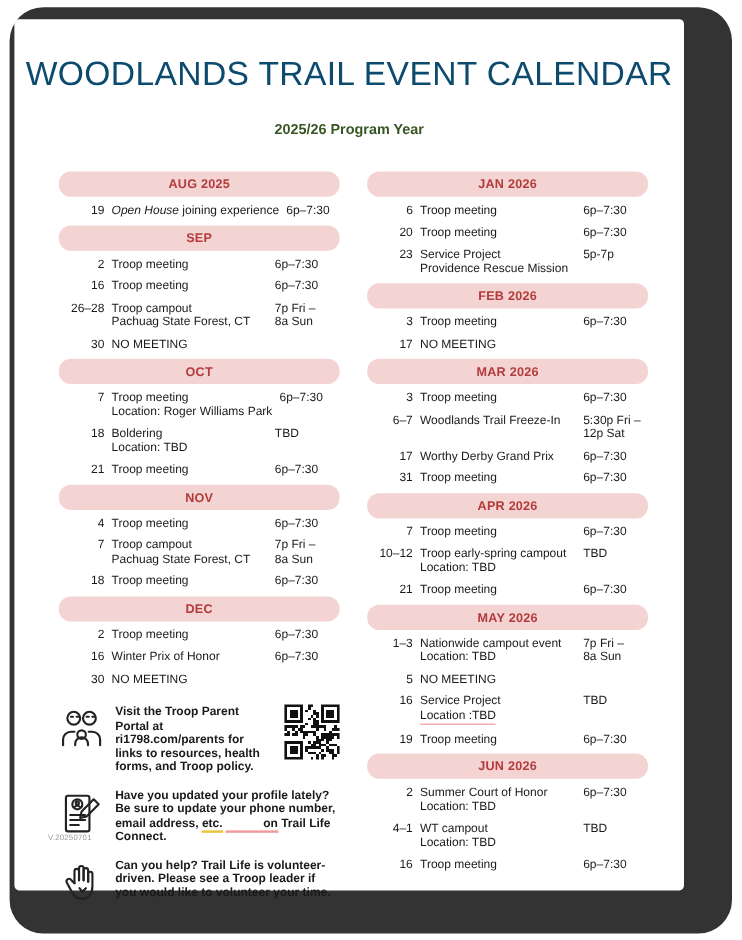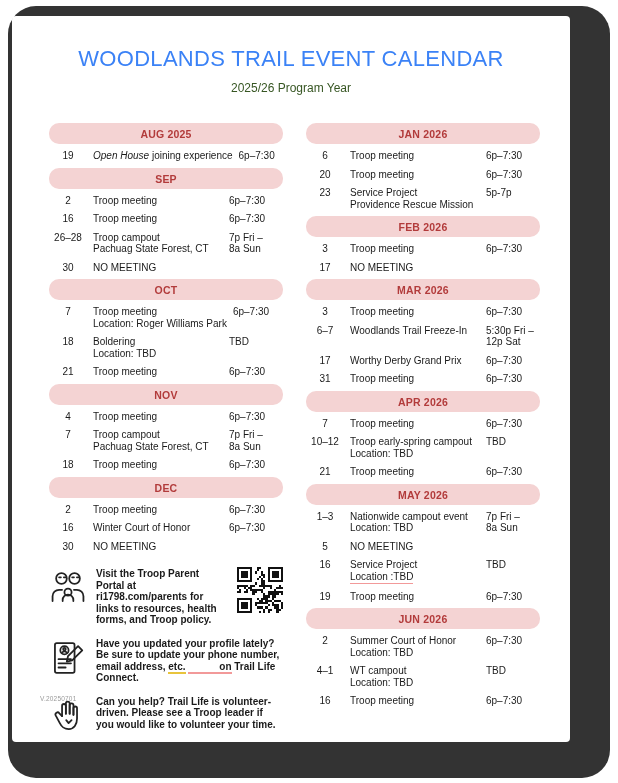--- a/index.html
+++ b/index.html
@@ -9,40 +9,40 @@
   }
   .frame{
     position:absolute;left:8px;top:6px;width:602px;height:772px;
     background:#333333;border-radius:28px;
   }
   .page{
     position:absolute;left:12px;top:16px;width:558px;height:726px;
     background:#ffffff;border-radius:4px;
   }
   .page-title{
-    margin:30px 8px 0;text-align:center;font-size:22px;font-weight:400;
-    color:#3b82f6;letter-spacing:.3px;white-space:nowrap;
+    margin:30px 8px 0;text-align:center;font-size:28px;font-weight:400;
+    color:#0c4a6e;letter-spacing:.3px;white-space:nowrap;
   }
   .page-subtitle{
-    text-align:center;font-size:12px;font-weight:normal;margin-top:9px;
+    text-align:center;font-size:12px;font-weight:bold;margin-top:23px;
     color:var(--subtitle-color,#375623);
   }
   .columns{display:flex;gap:23px;margin:28px 30px 0 37px;}
   .col{flex:1;min-width:0;}
   .month-header{
     background:var(--hdr-bg,#f4d3d3);color:var(--hdr-tx,#b23b3b);
     font-weight:bold;font-size:10.5px;text-align:center;
     padding:5px 0 4px;margin:3px 0 2px;letter-spacing:.2px;border-radius:10px;
   }
   .sections > .month-header:first-child{margin-top:0;}
   .event-row{
     display:grid;grid-template-columns:38px 1fr 54px;column-gap:6px;
     padding:4px 0 3px;font-size:10px;line-height:11.5px;color:#1a1a1a;
   }
-  .ev-date{text-align:center;}
+  .ev-date{text-align:right;}
   .ev-desc div{white-space:nowrap;}
   .u-pink{display:inline-block;border-bottom:1.5px solid var(--ul-pink,#f29999);padding-bottom:.5px;}
   .seg-u-yellow{border-bottom:2px solid var(--ul-yellow,#e8c43c);}
   .seg-u-pink{border-bottom:2px solid var(--ul-pink,#f29999);padding-left:31px;}
   .footer{margin-top:12px;}
   .note{display:flex;gap:9px;margin-bottom:11px;align-items:flex-start;font-weight:bold;}
   .note-icon{flex:0 0 38px;width:38px;height:42px;}
   .note-icon svg{width:38px;height:42px;display:block;}
   .note-text{flex:1;font-size:10px;line-height:11.5px;color:#1a1a1a;padding-top:1px;}
   .note-qr{flex:0 0 46px;width:46px;height:46px;}
@@ -177,21 +177,21 @@
             <div class="ev-desc">
               <div>Troop meeting</div>
             </div>
             <div class="ev-time">
               <div>6p–7:30</div>
             </div>
           </div>
           <div class="event-row">
             <div class="ev-date">16</div>
             <div class="ev-desc">
-              <div>Winter Court of Honor</div>
+              <div>Winter Prix of Honor</div>
             </div>
             <div class="ev-time">
               <div>6p–7:30</div>
             </div>
           </div>
           <div class="event-row">
             <div class="ev-date">30</div>
             <div class="ev-desc">
               <div>NO MEETING</div>
             </div>

